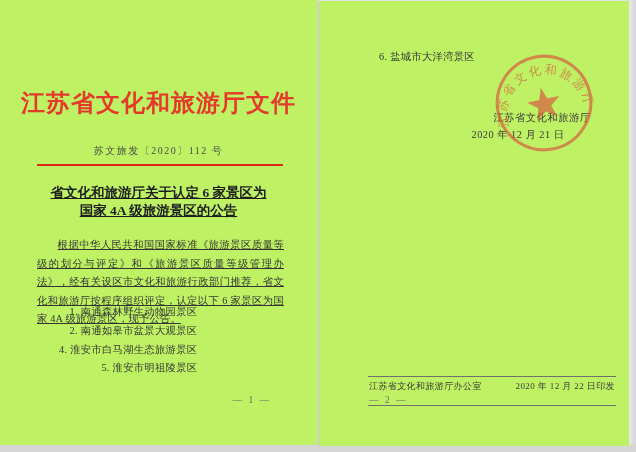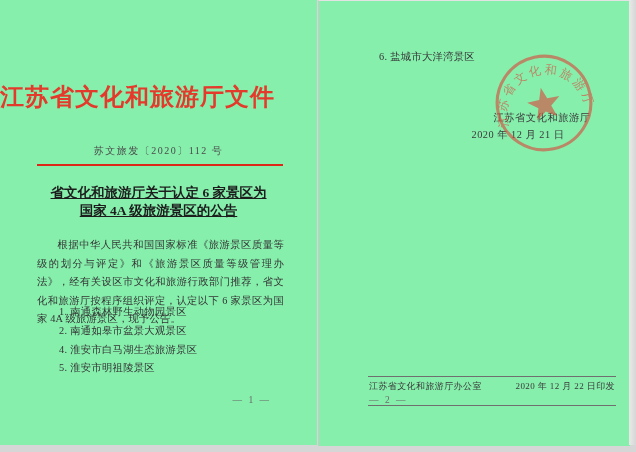--- a/index.html
+++ b/index.html
@@ -1,38 +1,38 @@
 <!DOCTYPE html>
 <html><head>
 <meta charset="utf-8">
 <style>
   html,body{margin:0;padding:0;}
   body{width:636px;height:452px;overflow:hidden;background:#d6d6d6;
        font-family:"Liberation Serif", serif;}
   .scan{position:relative;width:636px;height:452px;background:#d6d6d6;}
-  .page{position:absolute;top:0;background:#86efac;height:445px;}
+  .page{position:absolute;top:0;background:#bef264;height:445px;}
   .page-left{left:0;width:317px;}
   .page-right{left:318px;width:311px;border-left:1px solid #c9c9c9;border-top:1px solid #e3e3e3;}
   .edge-right{position:absolute;top:0;left:629px;width:7px;height:445px;
               background:linear-gradient(90deg,#e9e9e9,#d6d6d6);}
 
   
-  .red-header{position:absolute;left:0;top:82px;width:100%;
+  .red-header{position:absolute;left:0;top:88px;width:100%;text-align:center;
               font-size:24px;font-weight:bold;letter-spacing:1px;line-height:30px;}
   .doc-number{position:absolute;left:0;top:144px;width:100%;text-align:center;
               font-size:10px;color:#4a4a4a;letter-spacing:1.5px;}
   .red-line{position:absolute;left:37px;top:164px;width:246px;height:2px;}
   .doc-title{position:absolute;left:0;top:184px;width:100%;text-align:center;
              font-size:13.5px;font-weight:bold;color:#1d1d1d;line-height:18px;text-decoration:underline;}
   .body-par{position:absolute;left:37px;top:236px;width:247px;
             font-size:10.3px;color:#343434;line-height:18.6px;
-            text-align:justify;text-indent:2em;letter-spacing:.2px;}
+            text-align:justify;text-indent:2em;letter-spacing:.2px;text-decoration:underline;}
   .scenic-list{position:absolute;left:59px;top:303px;margin:0;padding:0;list-style:none;
                font-size:10.3px;color:#343434;}
-  .scenic-list li{line-height:18.8px;letter-spacing:.3px;}
+  .scenic-list li{line-height:18.8px;letter-spacing:.3px;text-align:right;}
   .pagenum{position:absolute;font-size:9.5px;color:#6a6a6a;letter-spacing:2px;}
   .pagenum-1{top:395px;right:46px;}
   .pagenum-2{top:394px;left:50px;}
 
   
   .item6{position:absolute;left:60px;top:49px;font-size:10.3px;color:#343434;letter-spacing:.3px;}
   .signer{position:absolute;left:163px;top:110px;width:120px;text-align:center;
           font-size:10.3px;color:#3a3a3a;letter-spacing:.5px;z-index:1;}
   .sign-date{position:absolute;left:139px;top:127px;width:120px;text-align:center;
              font-size:10.3px;color:#3a3a3a;letter-spacing:.5px;z-index:1;}

